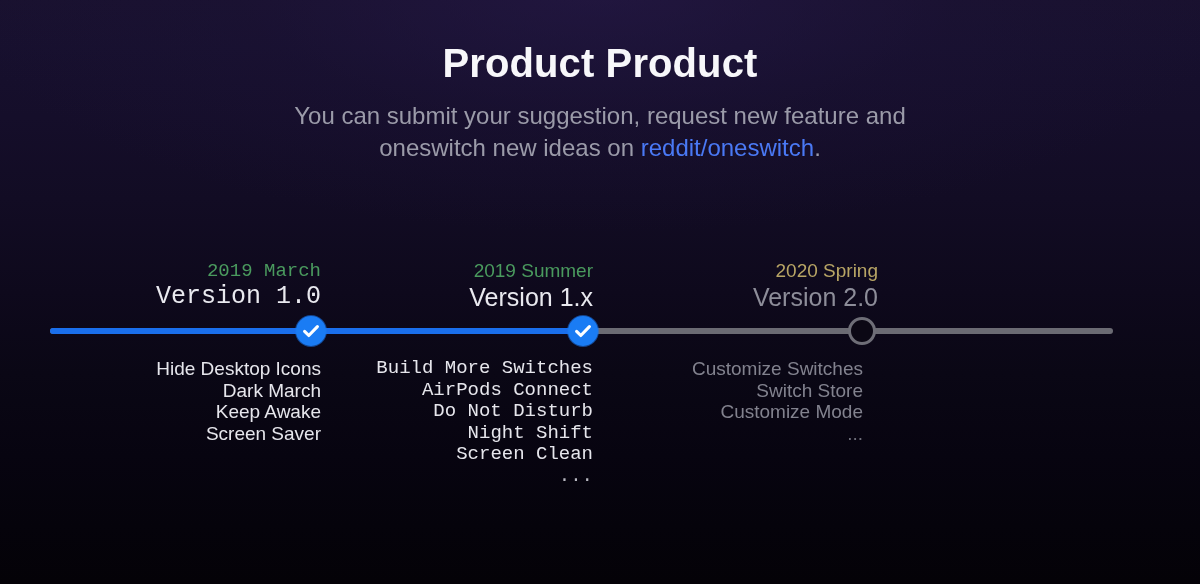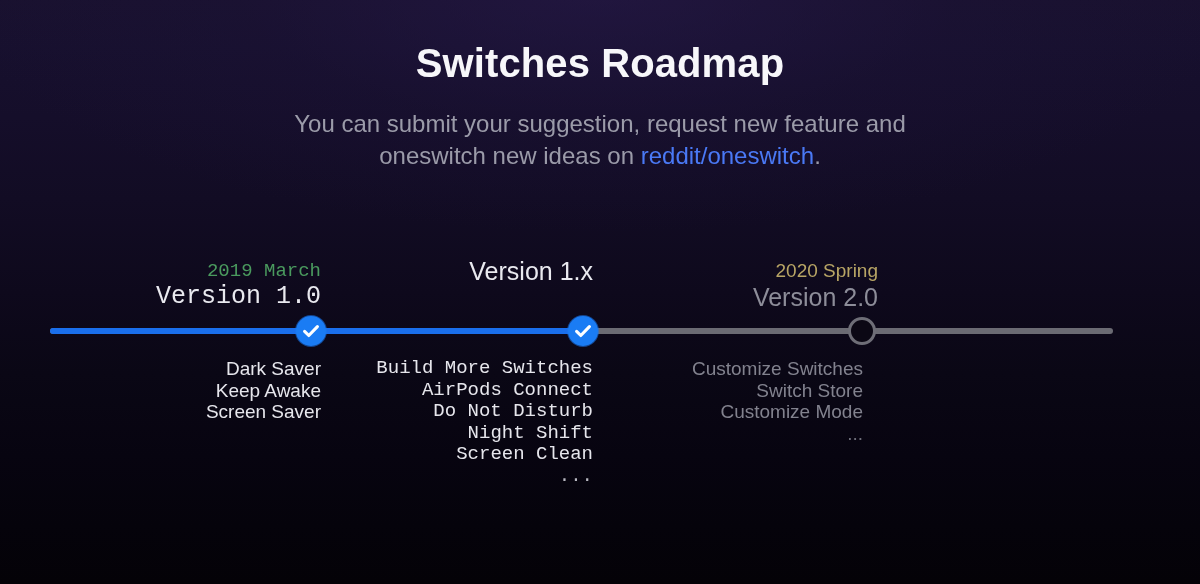--- a/index.html
+++ b/index.html
@@ -58,21 +58,21 @@
   #page-title {
     margin-top: 38px;
     font-size: 40px;
     font-weight: bold;
     color: #f7f7fa;
     letter-spacing: 0.1px;
     line-height: 50px;
   }
 
   #page-subtitle {
-    margin-top: 20px;
+    margin-top: 12px;
     font-size: 24px;
     line-height: 32px;
     color: #9b9ba9;
     font-weight: normal;
   }
 
   #subtitle-line2 { display: block; }
 
   #reddit-link {
     color: #4a79f5;
@@ -181,21 +181,21 @@
   .ellipsis-item { display: block; height: 21.5px; }
 </style>
 </head>
 <body>
 
 <div id="roadmap-page">
 
   <div id="bg-glow"></div>
 
   <div id="header-block">
-    <h1 id="page-title">Switches Roadmap</h1>
+    <h1 id="page-title">Product Product</h1>
 
     <div id="page-subtitle">
       <span>You can submit your suggestion, request new feature and</span>
       <span id="subtitle-line2">
         <span>oneswitch new ideas on </span><a id="reddit-link" href="#">reddit/oneswitch</a><span>.</span>
       </span>
     </div>
   </div>
 
   <div id="timeline-area">
@@ -208,26 +208,28 @@
       <div class="milestone-version" style="color:#e9e9ef">Version 1.0</div>
     </div>
 
     <div id="marker-1" class="marker done">
       <svg class="check" viewBox="0 0 30 30">
         <path d="M8.6 15.3 L12.8 19.5 L21.4 10.6" fill="none" stroke="#ffffff" stroke-width="3.1" stroke-linecap="round" stroke-linejoin="round"></path>
       </svg>
     </div>
 
     <div id="features-1" class="milestone-features">
-      <span class="feature-item" style="color:#e6e6ec">Dark Saver</span>
+      <span class="feature-item" style="color:#e6e6ec">Hide Desktop Icons</span>
+      <span class="feature-item" style="color:#e6e6ec">Dark March</span>
       <span class="feature-item" style="color:#e6e6ec">Keep Awake</span>
       <span class="feature-item" style="color:#e6e6ec">Screen Saver</span>
     </div>
 
     <div id="head-2" class="milestone-head">
+      <div class="milestone-date" style="color:#4a9a5e">2019 Summer</div>
       <div class="milestone-version" style="color:#e9e9ef">Version 1.x</div>
     </div>
 
     <div id="marker-2" class="marker done">
       <svg class="check" viewBox="0 0 30 30">
         <path d="M8.6 15.3 L12.8 19.5 L21.4 10.6" fill="none" stroke="#ffffff" stroke-width="3.1" stroke-linecap="round" stroke-linejoin="round"></path>
       </svg>
     </div>
 
     <div id="features-2" class="milestone-features">

